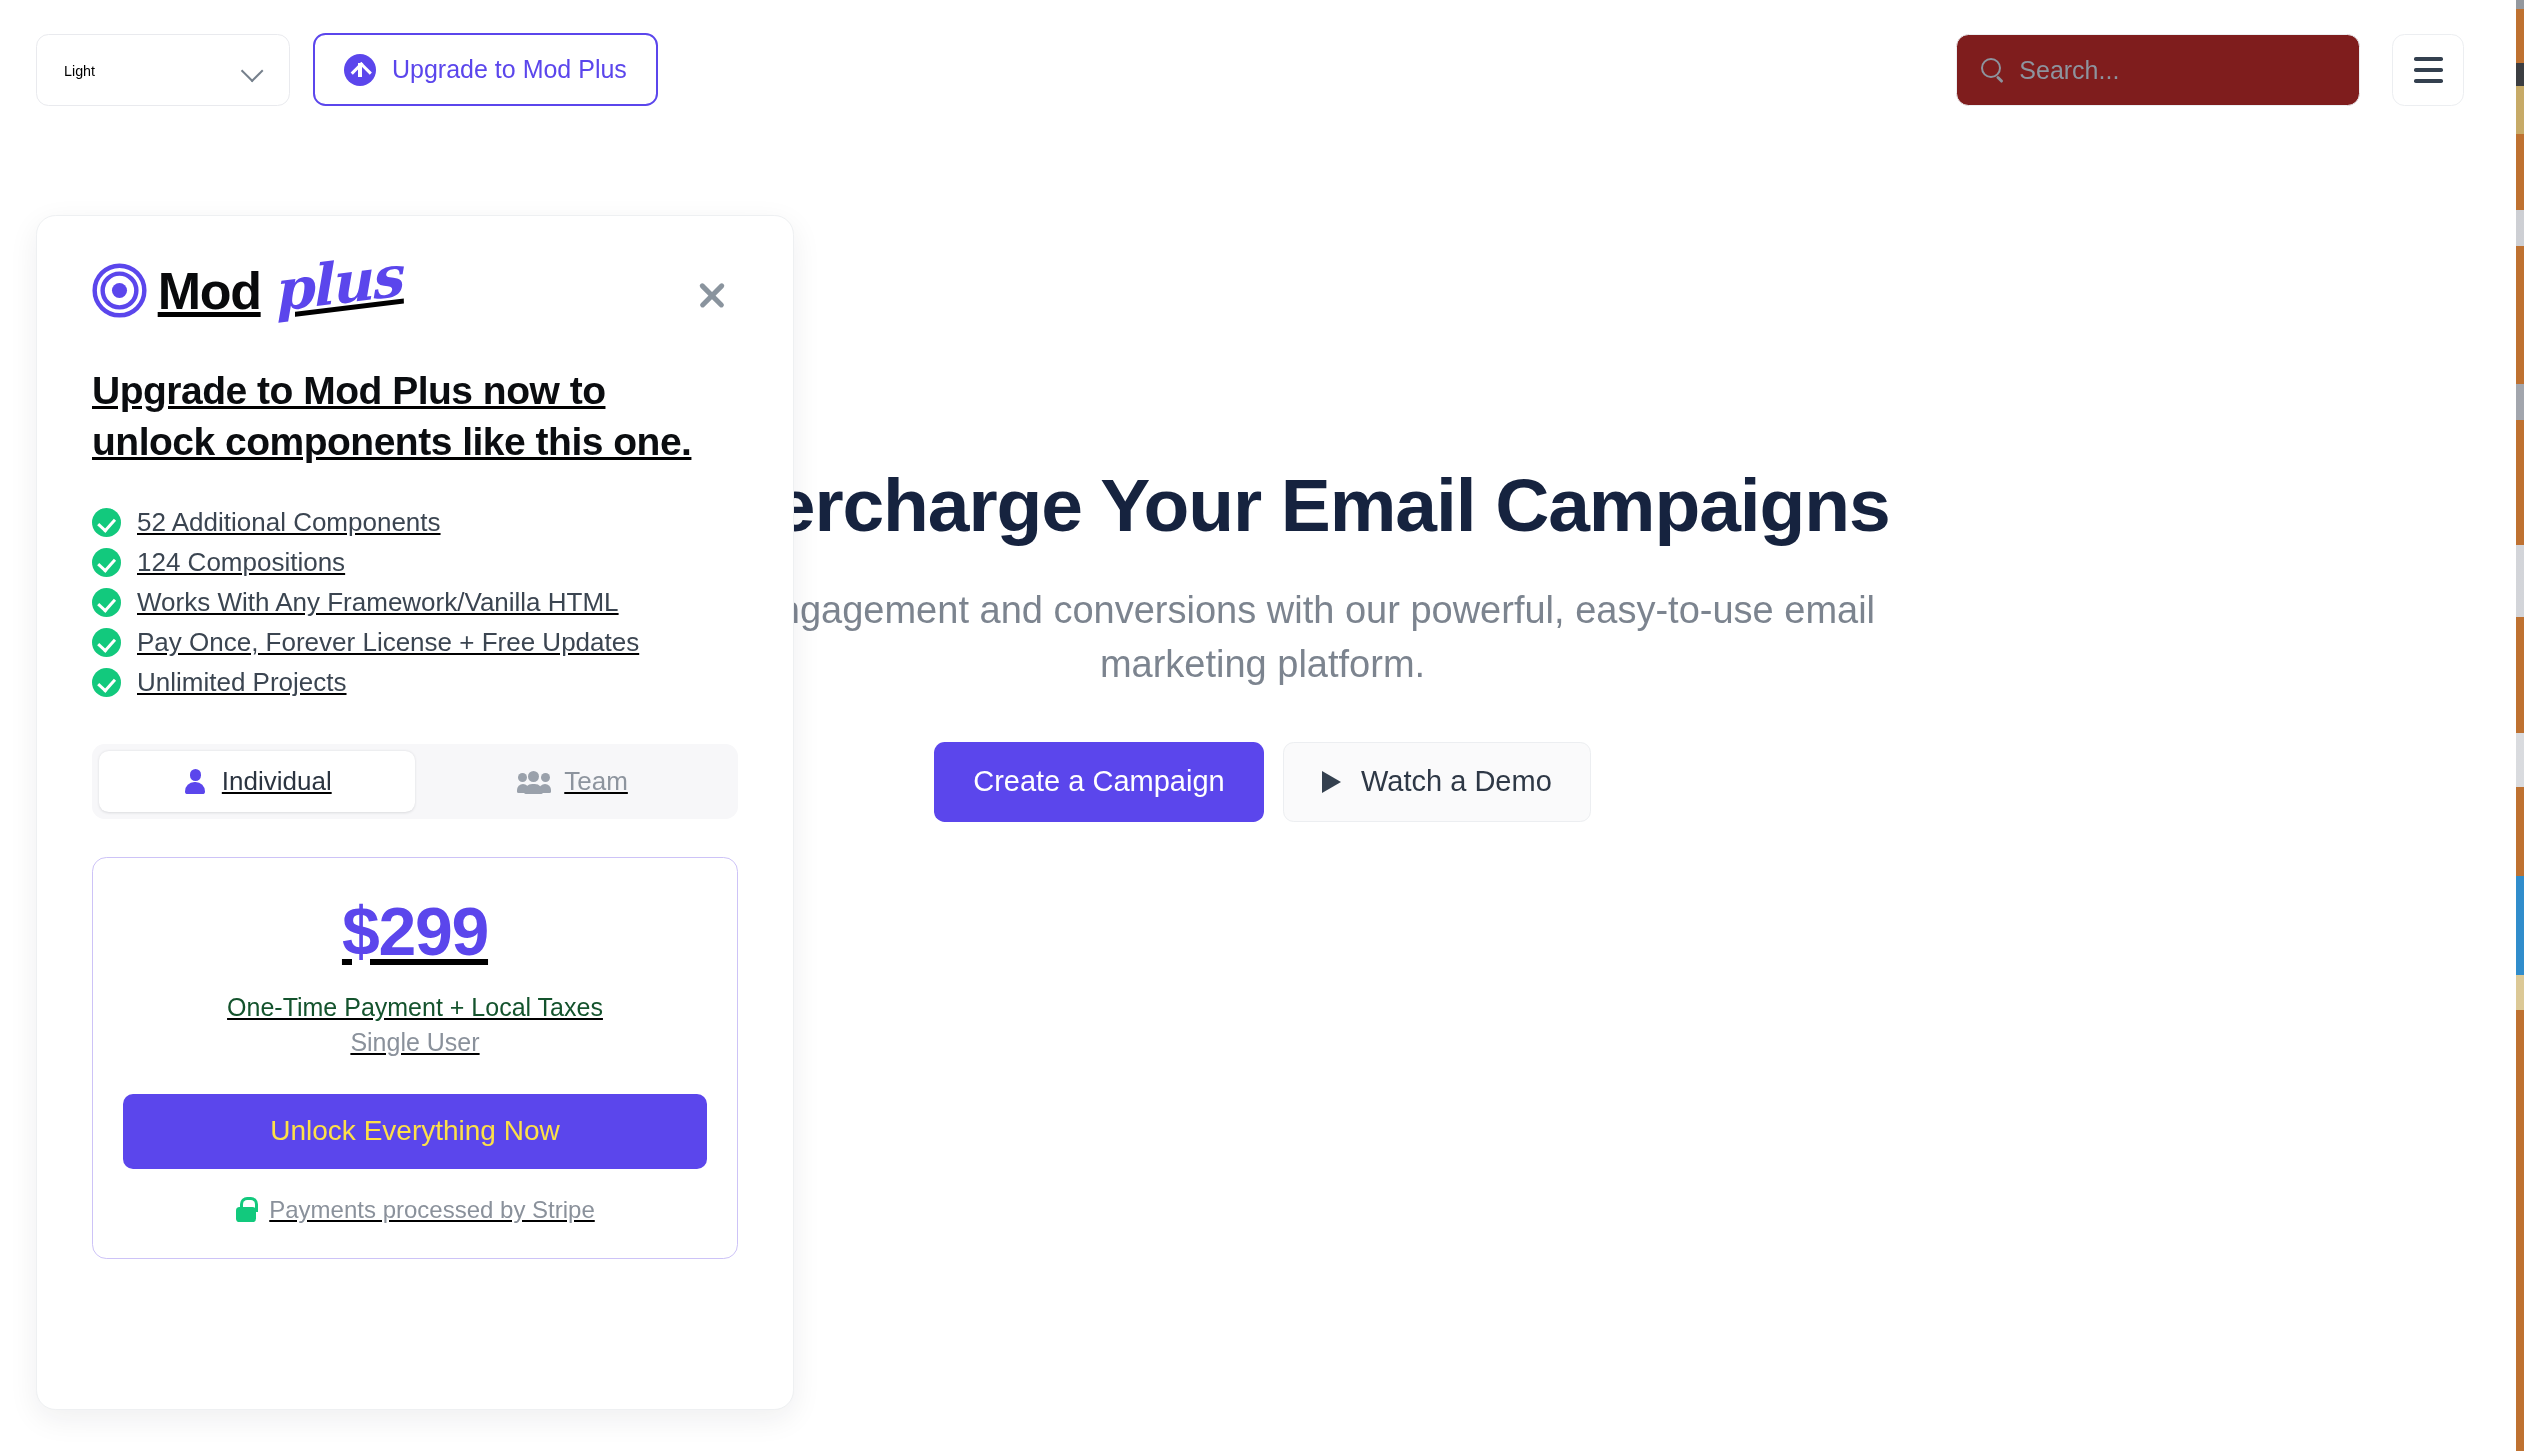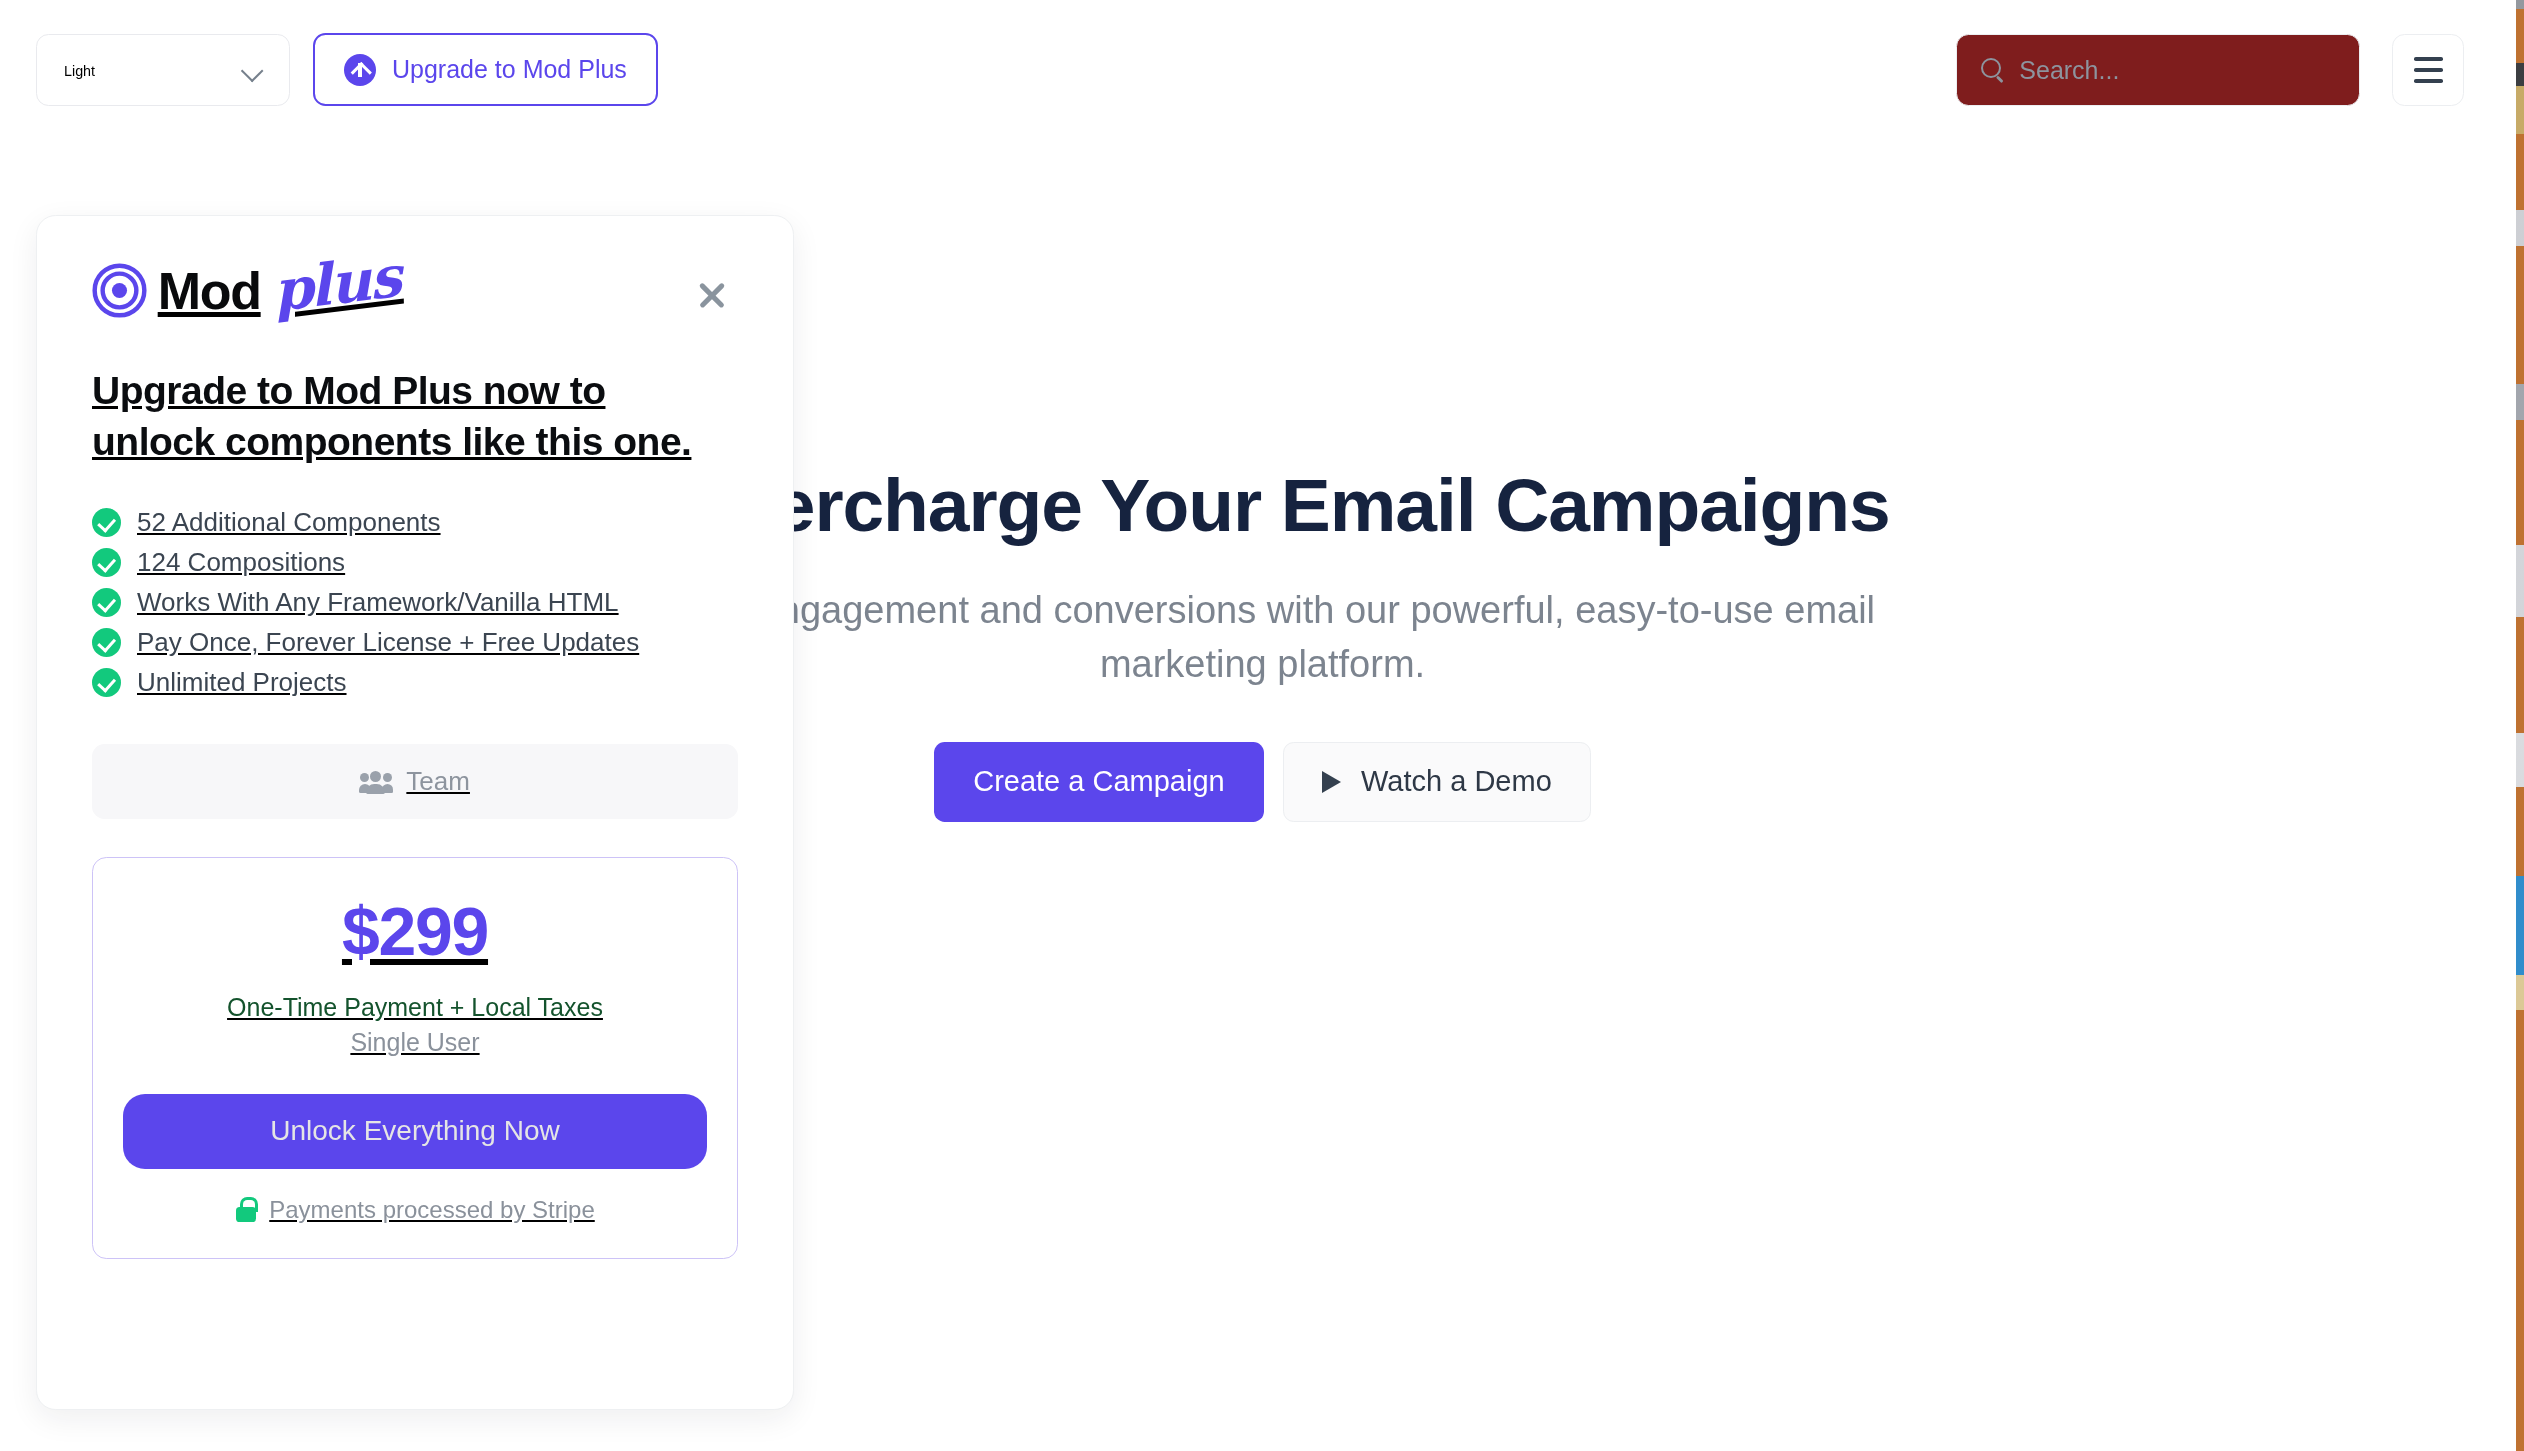--- a/index.html
+++ b/index.html
@@ -489,23 +489,23 @@
   .price-note-2 {
     font-size: 25px;
     color: #8a919b;
     line-height: 1.4;
   }
   .cta {
     margin-top: 34px;
     width: 100%;
     height: 75px;
     background: #5b46ec;
-    color: #e5e5e5;
+    color: #fde047;
     border: none;
-    border-radius: 22px;
+    border-radius: 10px;
     font-size: 28px;
     font-family: inherit;
     cursor: pointer;
   }
   .secure-row {
     margin-top: 27px;
     display: flex;
     align-items: center;
     justify-content: center;
     gap: 12.5px;
@@ -618,20 +618,24 @@
       <span class="check-circle"></span>
       <span class="feature-label">Pay Once, Forever License + Free Updates</span>
     </li>
     <li class="feature">
       <span class="check-circle"></span>
       <span class="feature-label">Unlimited Projects</span>
     </li>
   </ul>
 
   <div class="segmented">
+    <button class="seg active">
+      <span class="icon-person"></span>
+      <span>Individual</span>
+    </button>
     <button class="seg">
       <span class="icon-team">
         <i class="h2"></i>
           <i class="b2"></i>
           <i class="h3"></i>
           <i class="b3"></i>
           <i class="h1"></i>
           <i class="b1"></i>
       </span>
       <span>Team</span>

